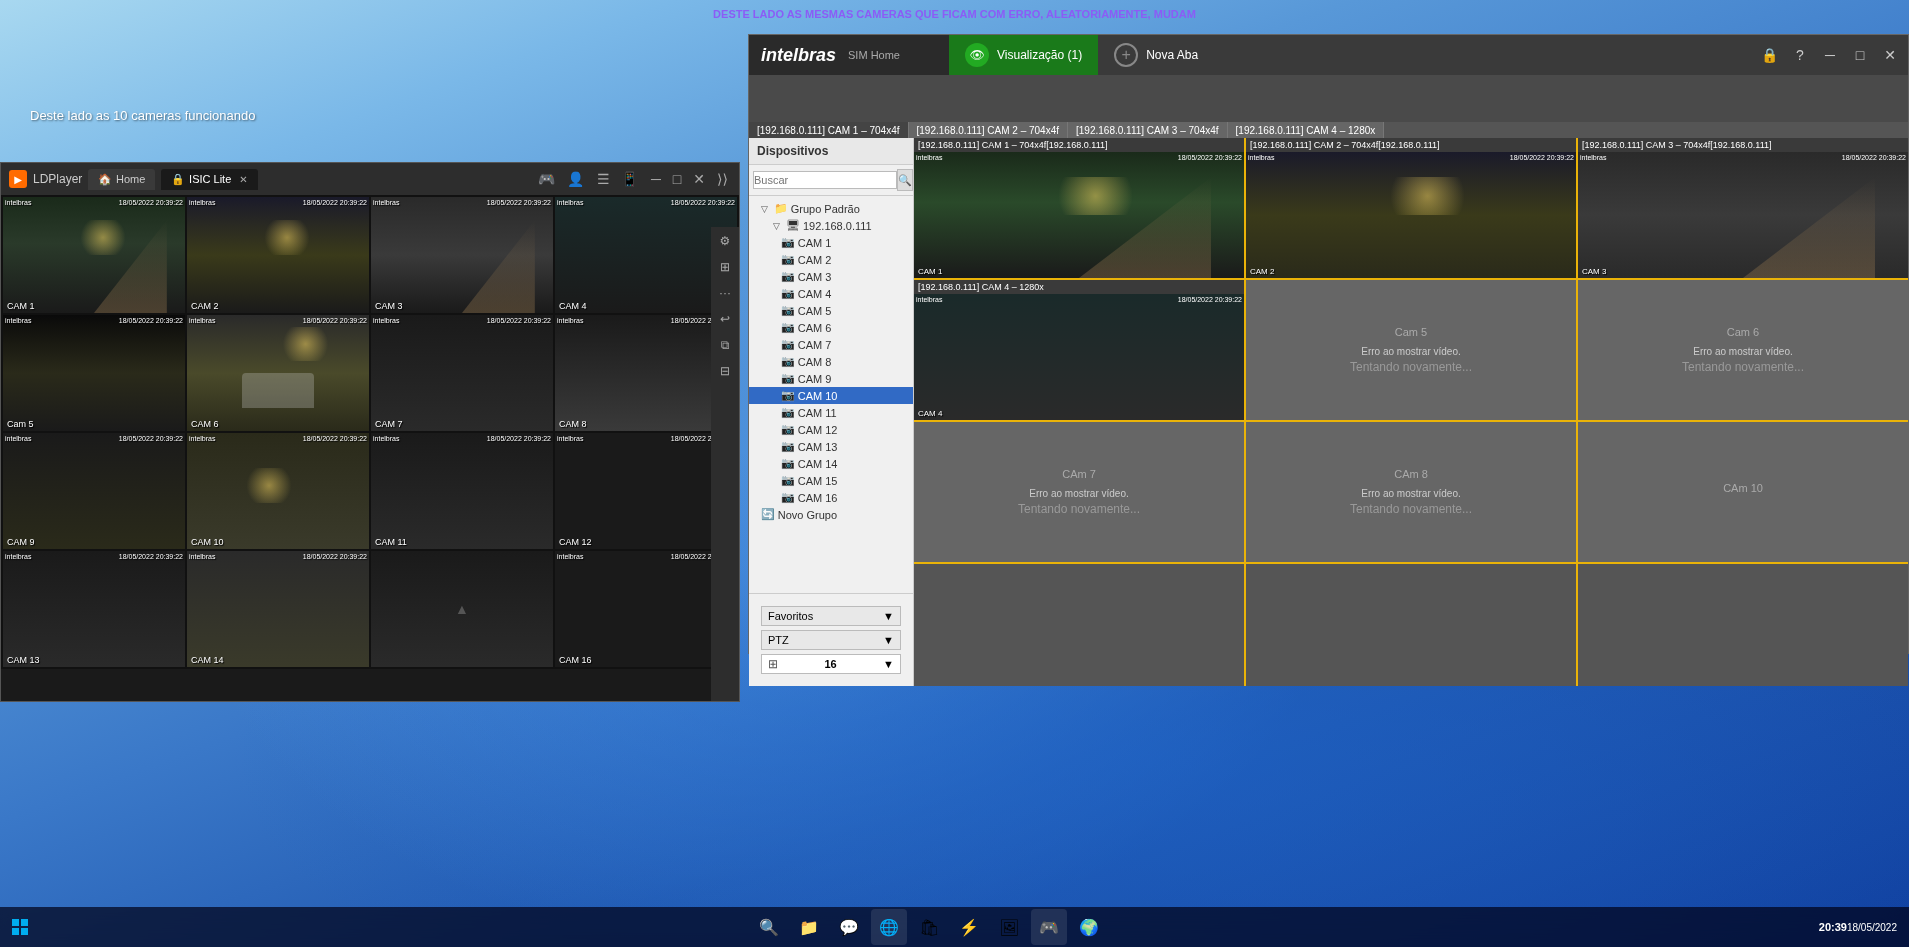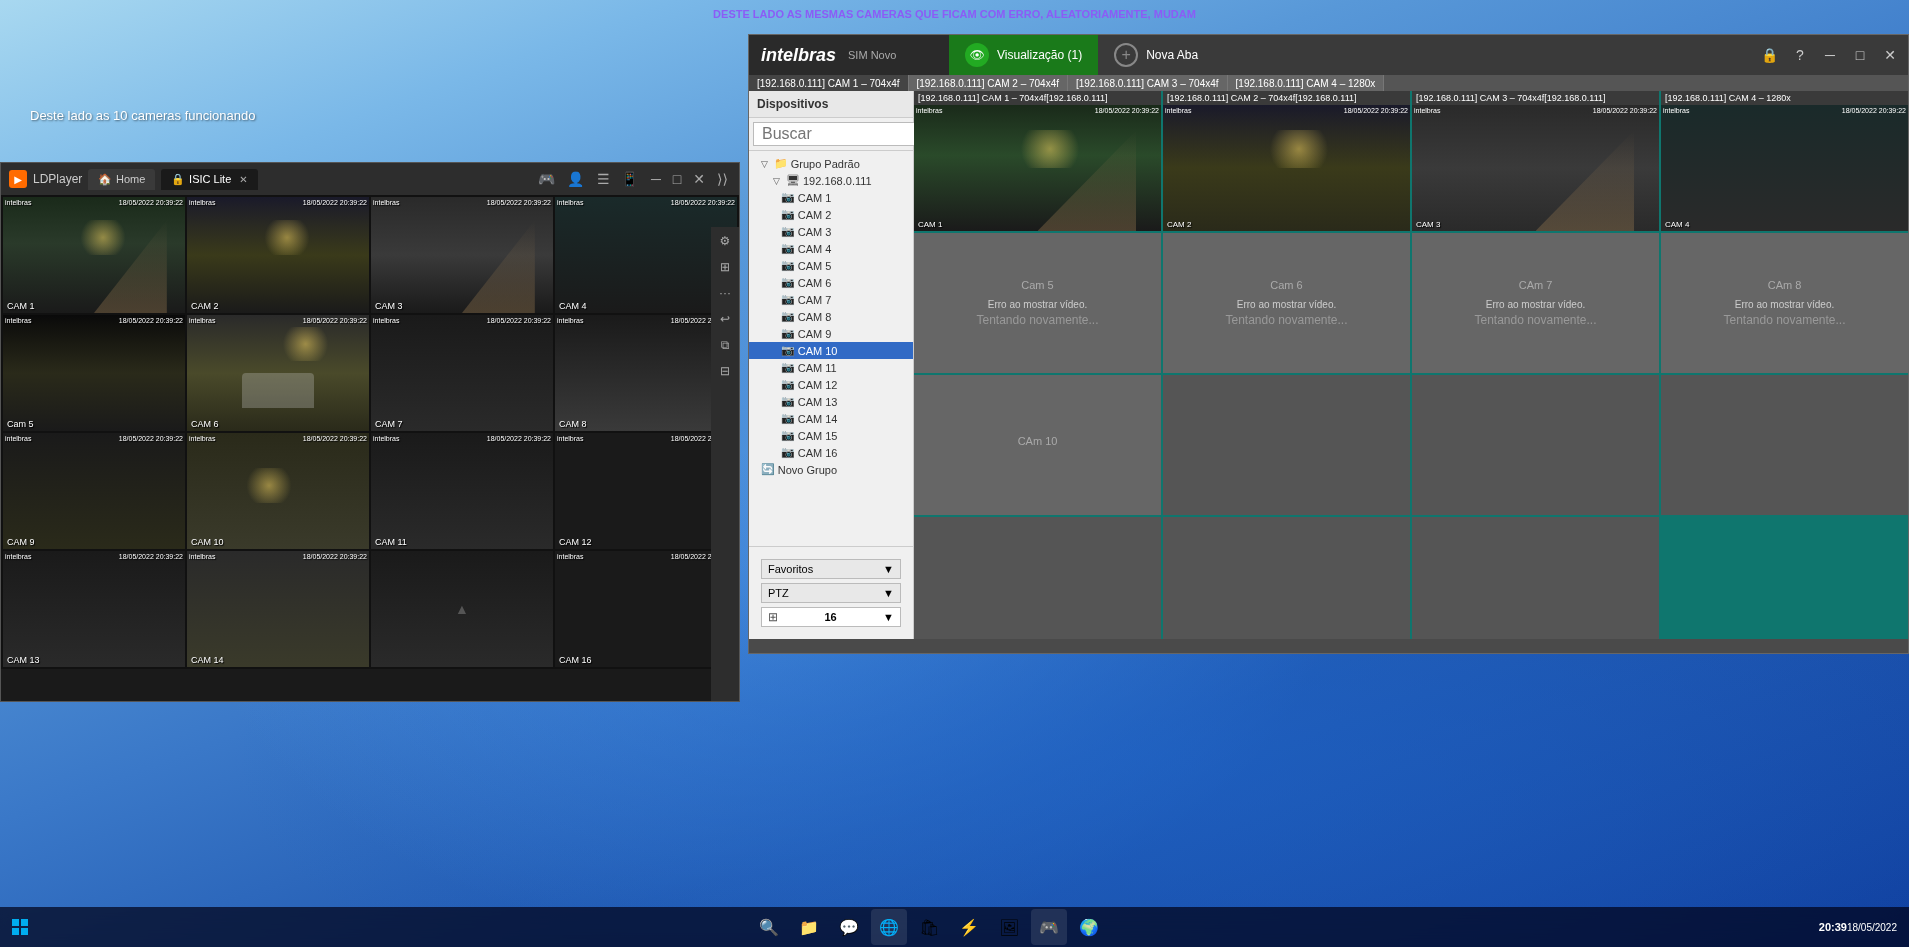--- a/index.html
+++ b/index.html
@@ -312,20 +312,21 @@
       height: calc(100% - 40px - 30px);
     }
 
     
     .intelbras-toolbar {
       height: 16px;
       background: #555;
       display: flex;
       align-items: flex-end;
       overflow: hidden;
+      margin-top: 47px;
     }
 
     .toolbar-cam-tab {
       background: #666;
       color: white;
       font-size: 10px;
       padding: 0 8px;
       height: 100%;
       display: flex;
       align-items: center;
@@ -455,23 +456,23 @@
 
     .grid-value {
       font-size: 11px;
       font-weight: bold;
     }
 
     
     .camera-grid {
       flex: 1;
       display: grid;
-      grid-template-columns: repeat(4, 1fr);
+      grid-template-columns: repeat(3, 1fr);
       grid-template-rows: auto;
-      background: #0f766e;
+      background: #eab308;
       gap: 2px;
       overflow: hidden;
     }
 
     .grid-cam-cell {
       background: #555;
       position: relative;
       display: flex;
       flex-direction: column;
       min-height: 140px;
@@ -821,21 +822,21 @@
       <div class="sidebar-icon">⊟</div>
     </div>
   </div>
 </div>
 
 <div class="intelbras-window">
 
   <div class="intelbras-titlebar">
     <div class="intelbras-logo-area">
       <span class="intelbras-logo-text">intelbras</span>
-      <span style="color:#aaa;font-size:11px;margin-left:4px;">SIM Novo</span>
+      <span style="color:#aaa;font-size:11px;margin-left:4px;">SIM Home</span>
     </div>
     <div class="intelbras-tab active">
       <div class="intelbras-tab-icon">👁</div>
       <span class="intelbras-tab-label">Visualização (1)</span>
     </div>
     <div class="intelbras-tab new-tab">
       <div class="intelbras-tab-icon">+</div>
       <span class="intelbras-tab-label">Nova Aba</span>
     </div>
     <div class="window-controls">
@@ -862,21 +863,21 @@
     </div>
   </div>
 
   <div class="intelbras-content">
 
     <div class="device-sidebar">
       <div class="device-sidebar-header">
         <span>Dispositivos</span>
       </div>
       <div class="device-search">
-        <input type="text" style="flex: 1 1 0%; border: 1px solid rgb(187, 187, 187); padding: 2px 8px; font-size: 16px; outline: none;" placeholder="Buscar">
+        <input type="text" style="flex: 1 1 0%; border: 1px solid rgb(187, 187, 187); padding: 2px 0; font-size: 11px; outline: none;" placeholder="Buscar">
         <div class="device-search-btn">🔍</div>
       </div>
       <div class="device-tree">
 
         <div class="tree-item tree-indent-1">
           <span class="tree-icon">▽</span>
           <span>📁</span>
           <span>Grupo Padrão</span>
         </div>
 

